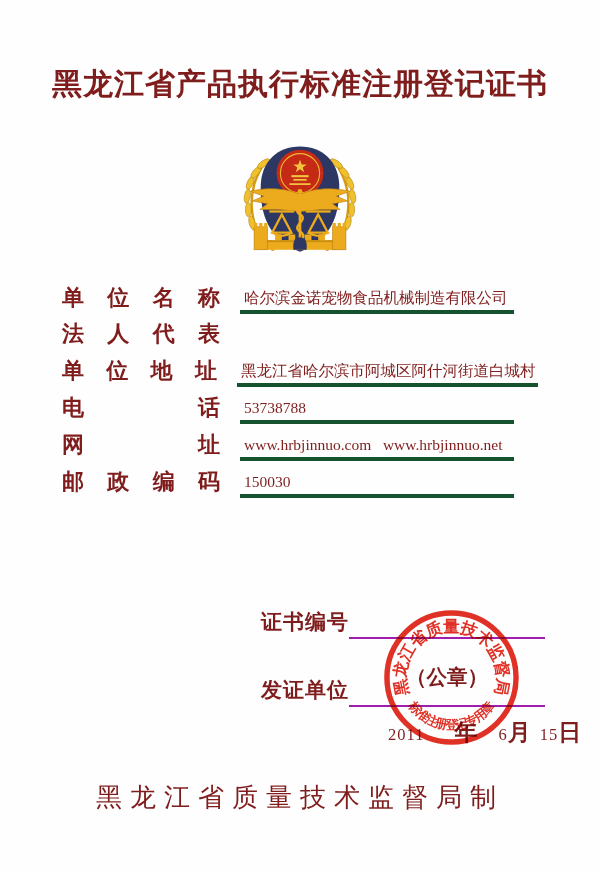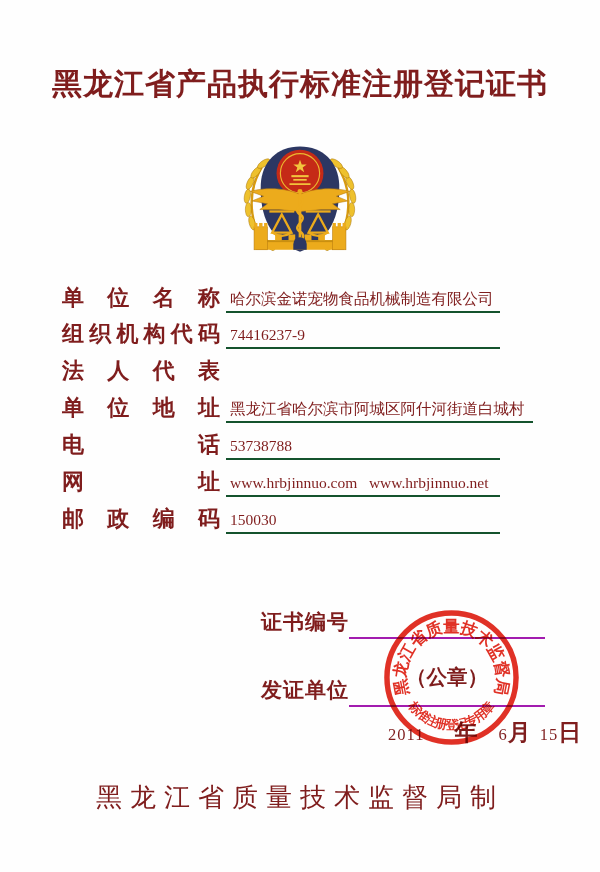--- a/index.html
+++ b/index.html
@@ -17,21 +17,21 @@
   
   .form{position:absolute;left:62px;top:283px;width:476px;}
   .frow{display:flex;align-items:center;height:37px;}
   .frow:first-child{height:35px;}
   .flabel{
     width:158px;font-size:22px;font-weight:bold;line-height:26px;
     text-align:justify;text-align-last:justify;-moz-text-align-last:justify;
     text-justify:inter-character;padding-bottom:5px;white-space:nowrap;
   }
   .fvalue{
-    width:270px;margin-left:6px;border-bottom:2px solid #14532d;
+    width:270px;margin-left:20px;border-bottom:4px solid #14532d;
     font-size:15.5px;line-height:22px;padding:0 0 1px 4px;white-space:pre;overflow:visible;
   }
   .frow.row-wide .fvalue{width:303px;}
   
   .issue{position:absolute;left:261px;top:605px;width:320px;height:170px;}
   .issue-row{position:absolute;display:flex;align-items:flex-end;}
   .row-certno{top:0;}
   .row-issuer{top:58px;}
   .issue-label{font-size:21px;font-weight:bold;line-height:28px;letter-spacing:1px;white-space:nowrap;padding-bottom:3px;}
   .issue-line{width:196px;border-bottom:2px solid #a21caf;}
@@ -124,24 +124,20 @@
       <rect x="109.3" y="94" width="3.5" height="5" fill="#ecab1c"></rect>
       <rect x="114.5" y="94" width="3.5" height="5" fill="#ecab1c"></rect>
       <path d="M63 122 v-6 a7 7 0 0 1 14 0 v6 Z" fill="#2c3763"></path>
     </g>
   </svg>
 
   <div class="form">
     <div class="frow">
       <div class="flabel">单位名称</div>
       <div class="fvalue">哈尔滨金诺宠物食品机械制造有限公司</div>
-    </div>
-    <div class="frow">
-      <div class="flabel">组织机构代码</div>
-      <div class="fvalue">74416237-9</div>
     </div>
     <div class="frow">
       <div class="flabel">法人代表</div>
     </div>
     <div class="frow row-wide">
       <div class="flabel">单位地址</div>
       <div class="fvalue">黑龙江省哈尔滨市阿城区阿什河街道白城村</div>
     </div>
     <div class="frow">
       <div class="flabel">电话</div>

